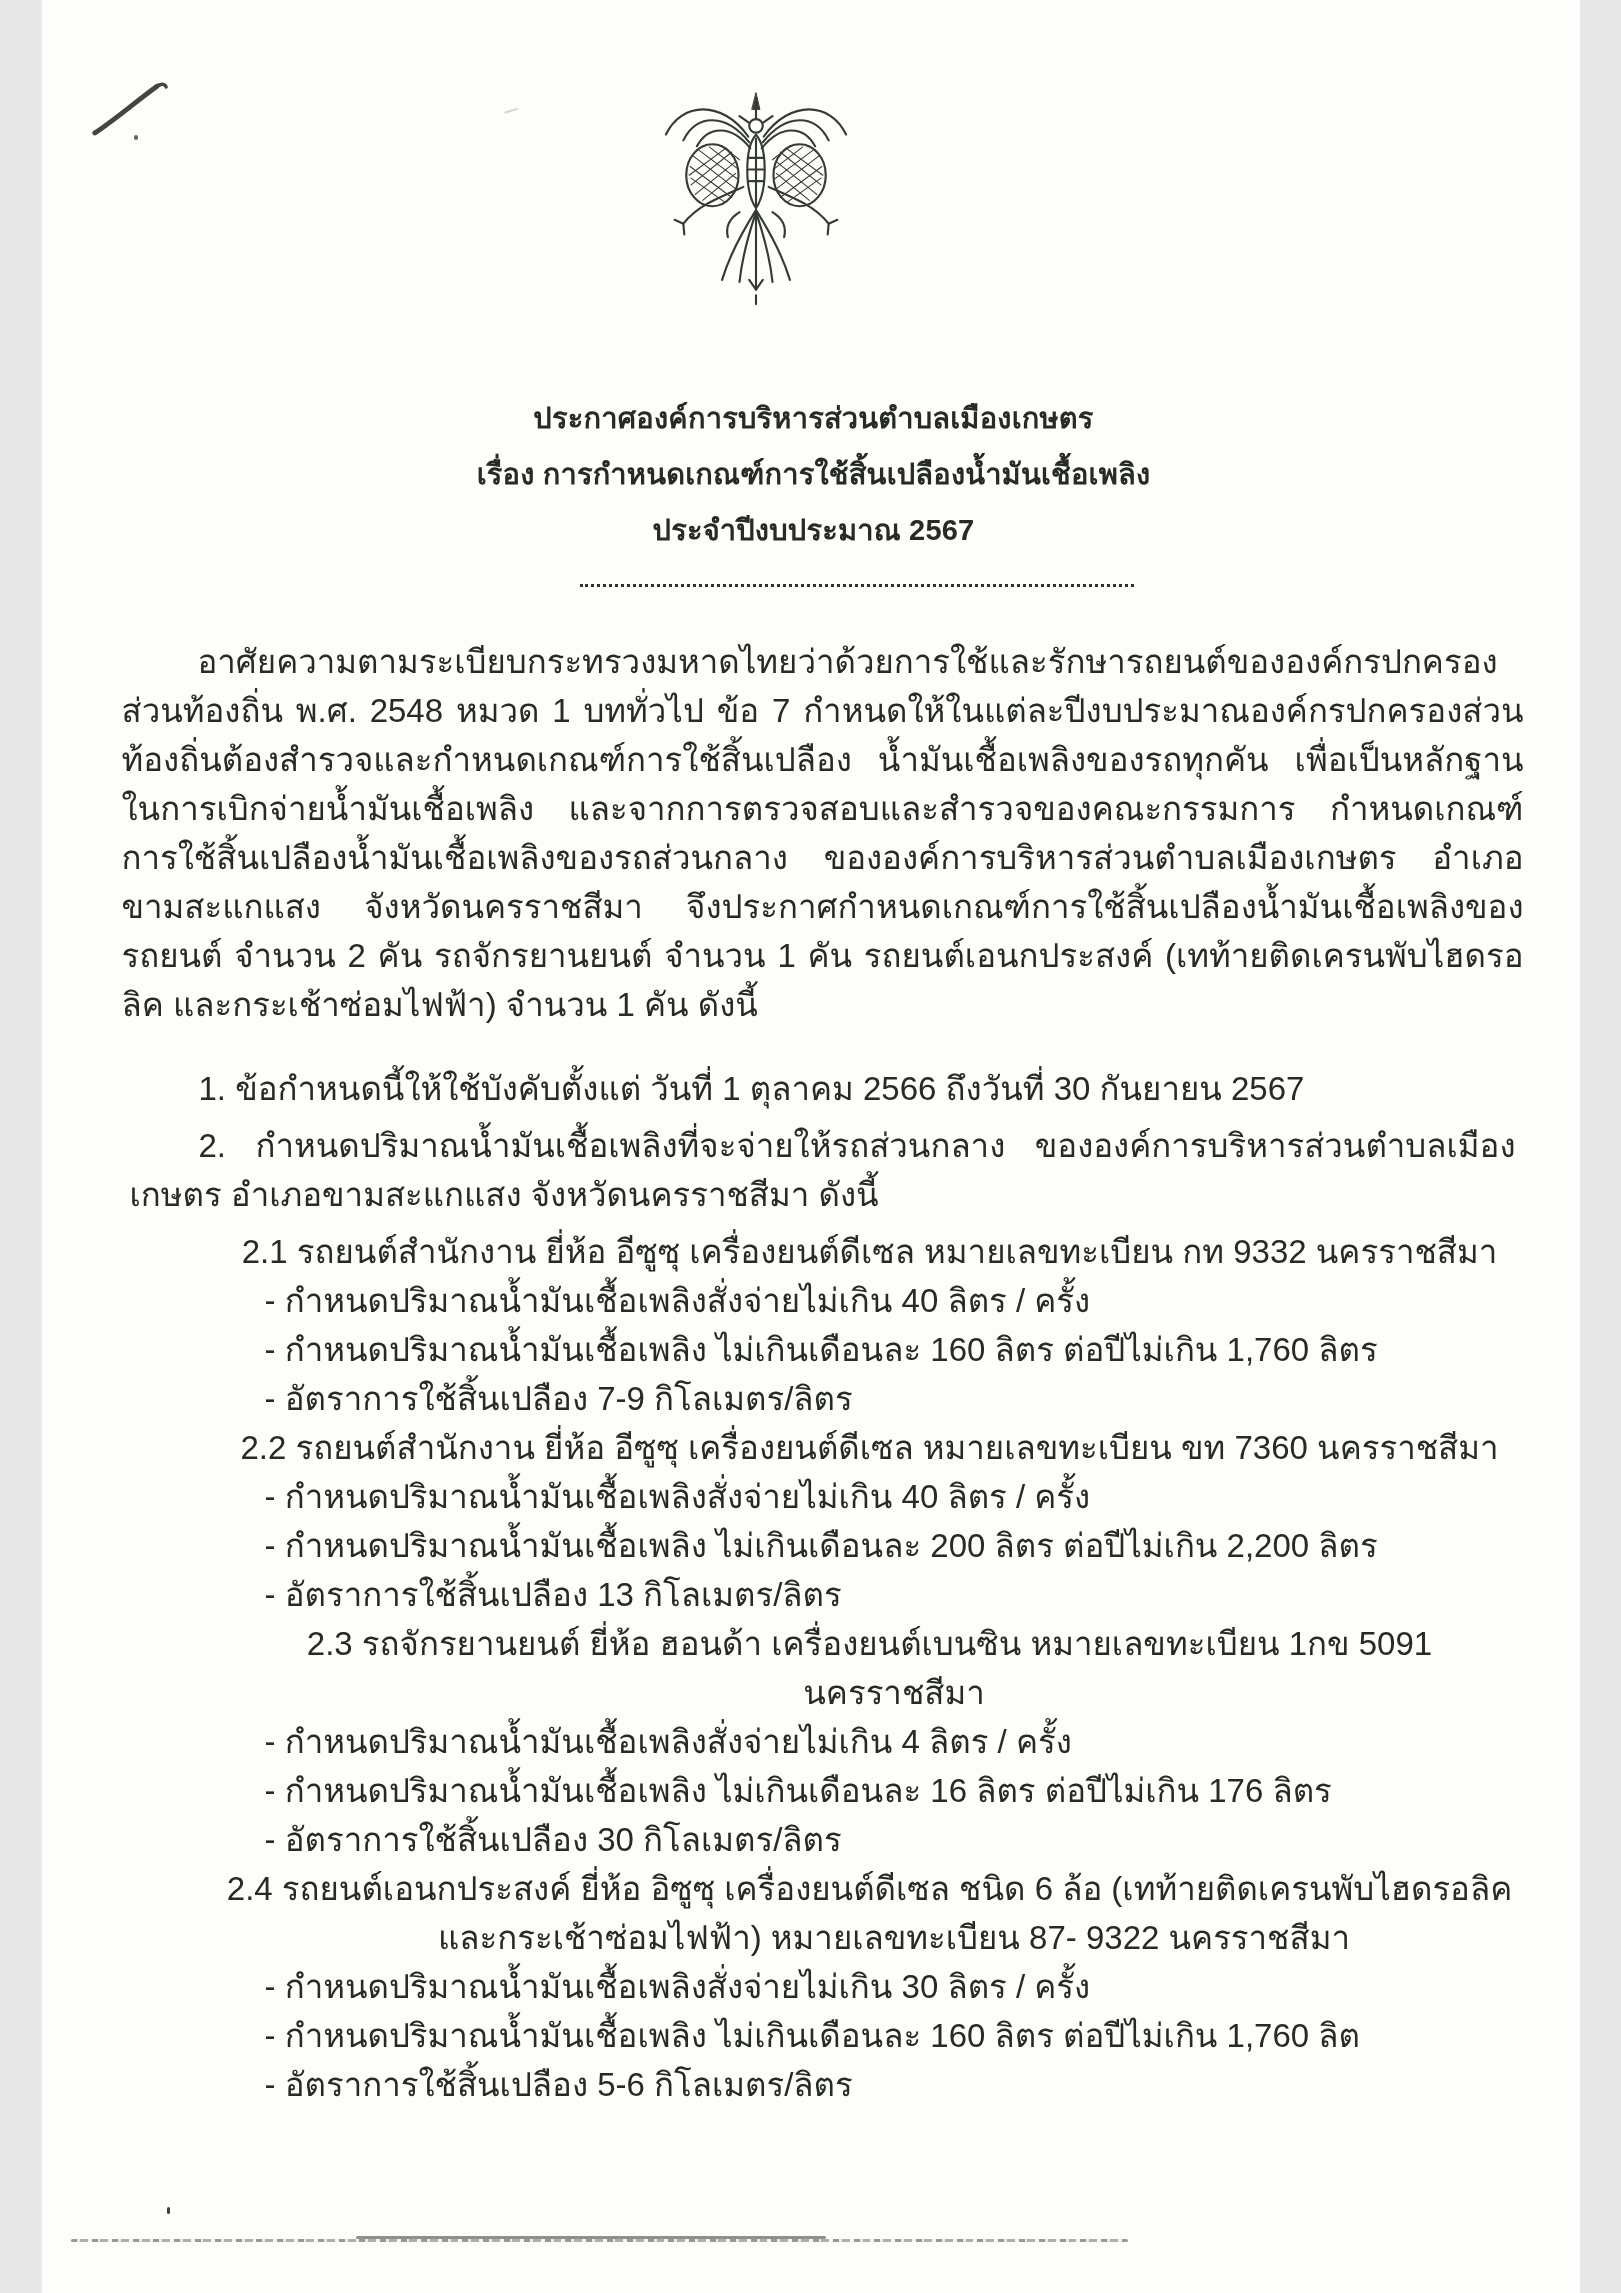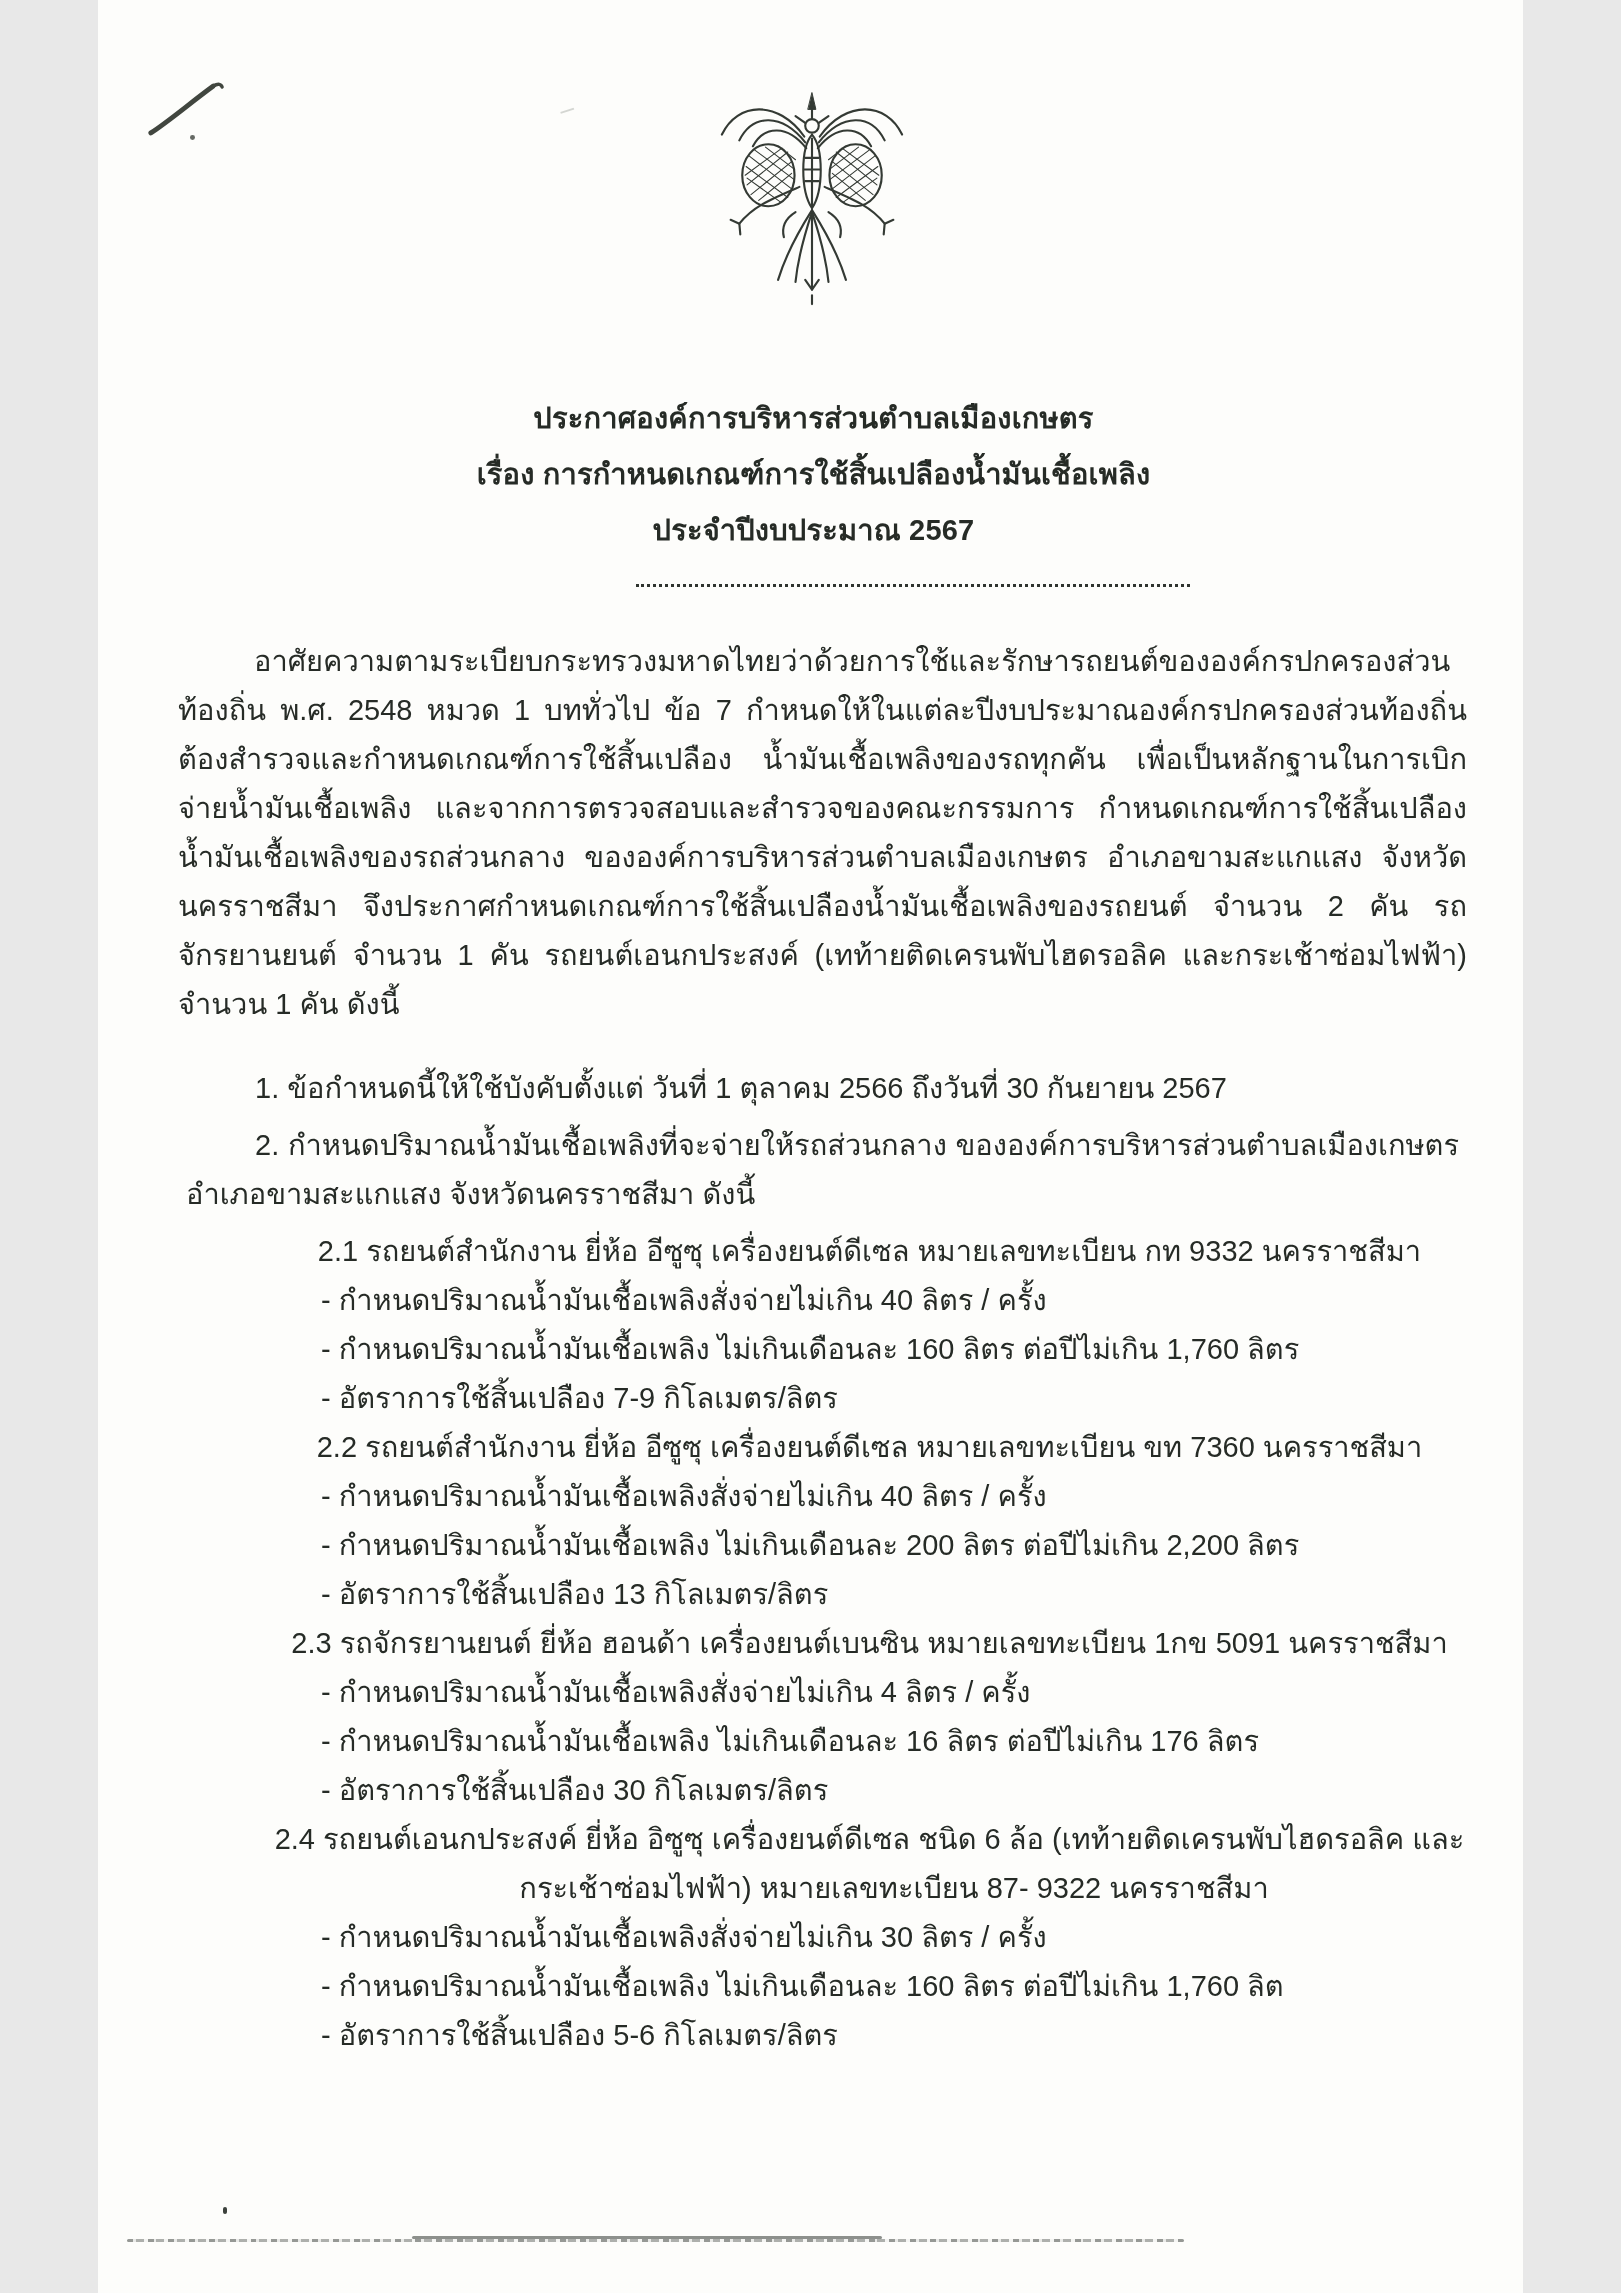--- a/index.html
+++ b/index.html
@@ -2,21 +2,21 @@
 <html><head>
 <meta charset="utf-8">
 <style>
   html, body {
     margin: 0;
     padding: 0;
     background: #e8e8e8;
   }
   .page {
     position: relative;
-    width: 1425px;
+    width: 1538px;
     height: 2294px;
     margin: 0 auto;
     background: #fdfdfb;
     overflow: hidden;
     font-family: "Liberation Sans", sans-serif;
     color: #262b26;
   }
   
   .pen-mark { position: absolute; left: 47px; top: 76px; }
   .ink-dot-top { position: absolute; left: 92px; top: 135px; width: 4.9px; height: 4.9px; border-radius: 50%; background: #4a4f49; opacity: .85; }
@@ -41,21 +41,21 @@
     left: 538px;
     width: 554px;
     height: 0;
     border-bottom: 3.9px dotted #2f342f;
   }
 
   
   .body-text {
     position: absolute;
     top: 637px; left: 80px; right: 56px;
-    font-size: 29px;
+    font-size: 33px;
     line-height: 49px;
     text-align: justify;
   }
   .intro { margin: 0; text-indent: 76px; }
   .clause { margin: 8px; text-indent: 69px; }
   .clause-1 { margin-top: 35px; }
   .vehicle-heading { margin: 0 0 0 143px; text-indent: -49px; text-align: center; }
   .vehicle-detail { margin: 0 0 0 143px; text-indent: 0; text-align: left; }
 
   

